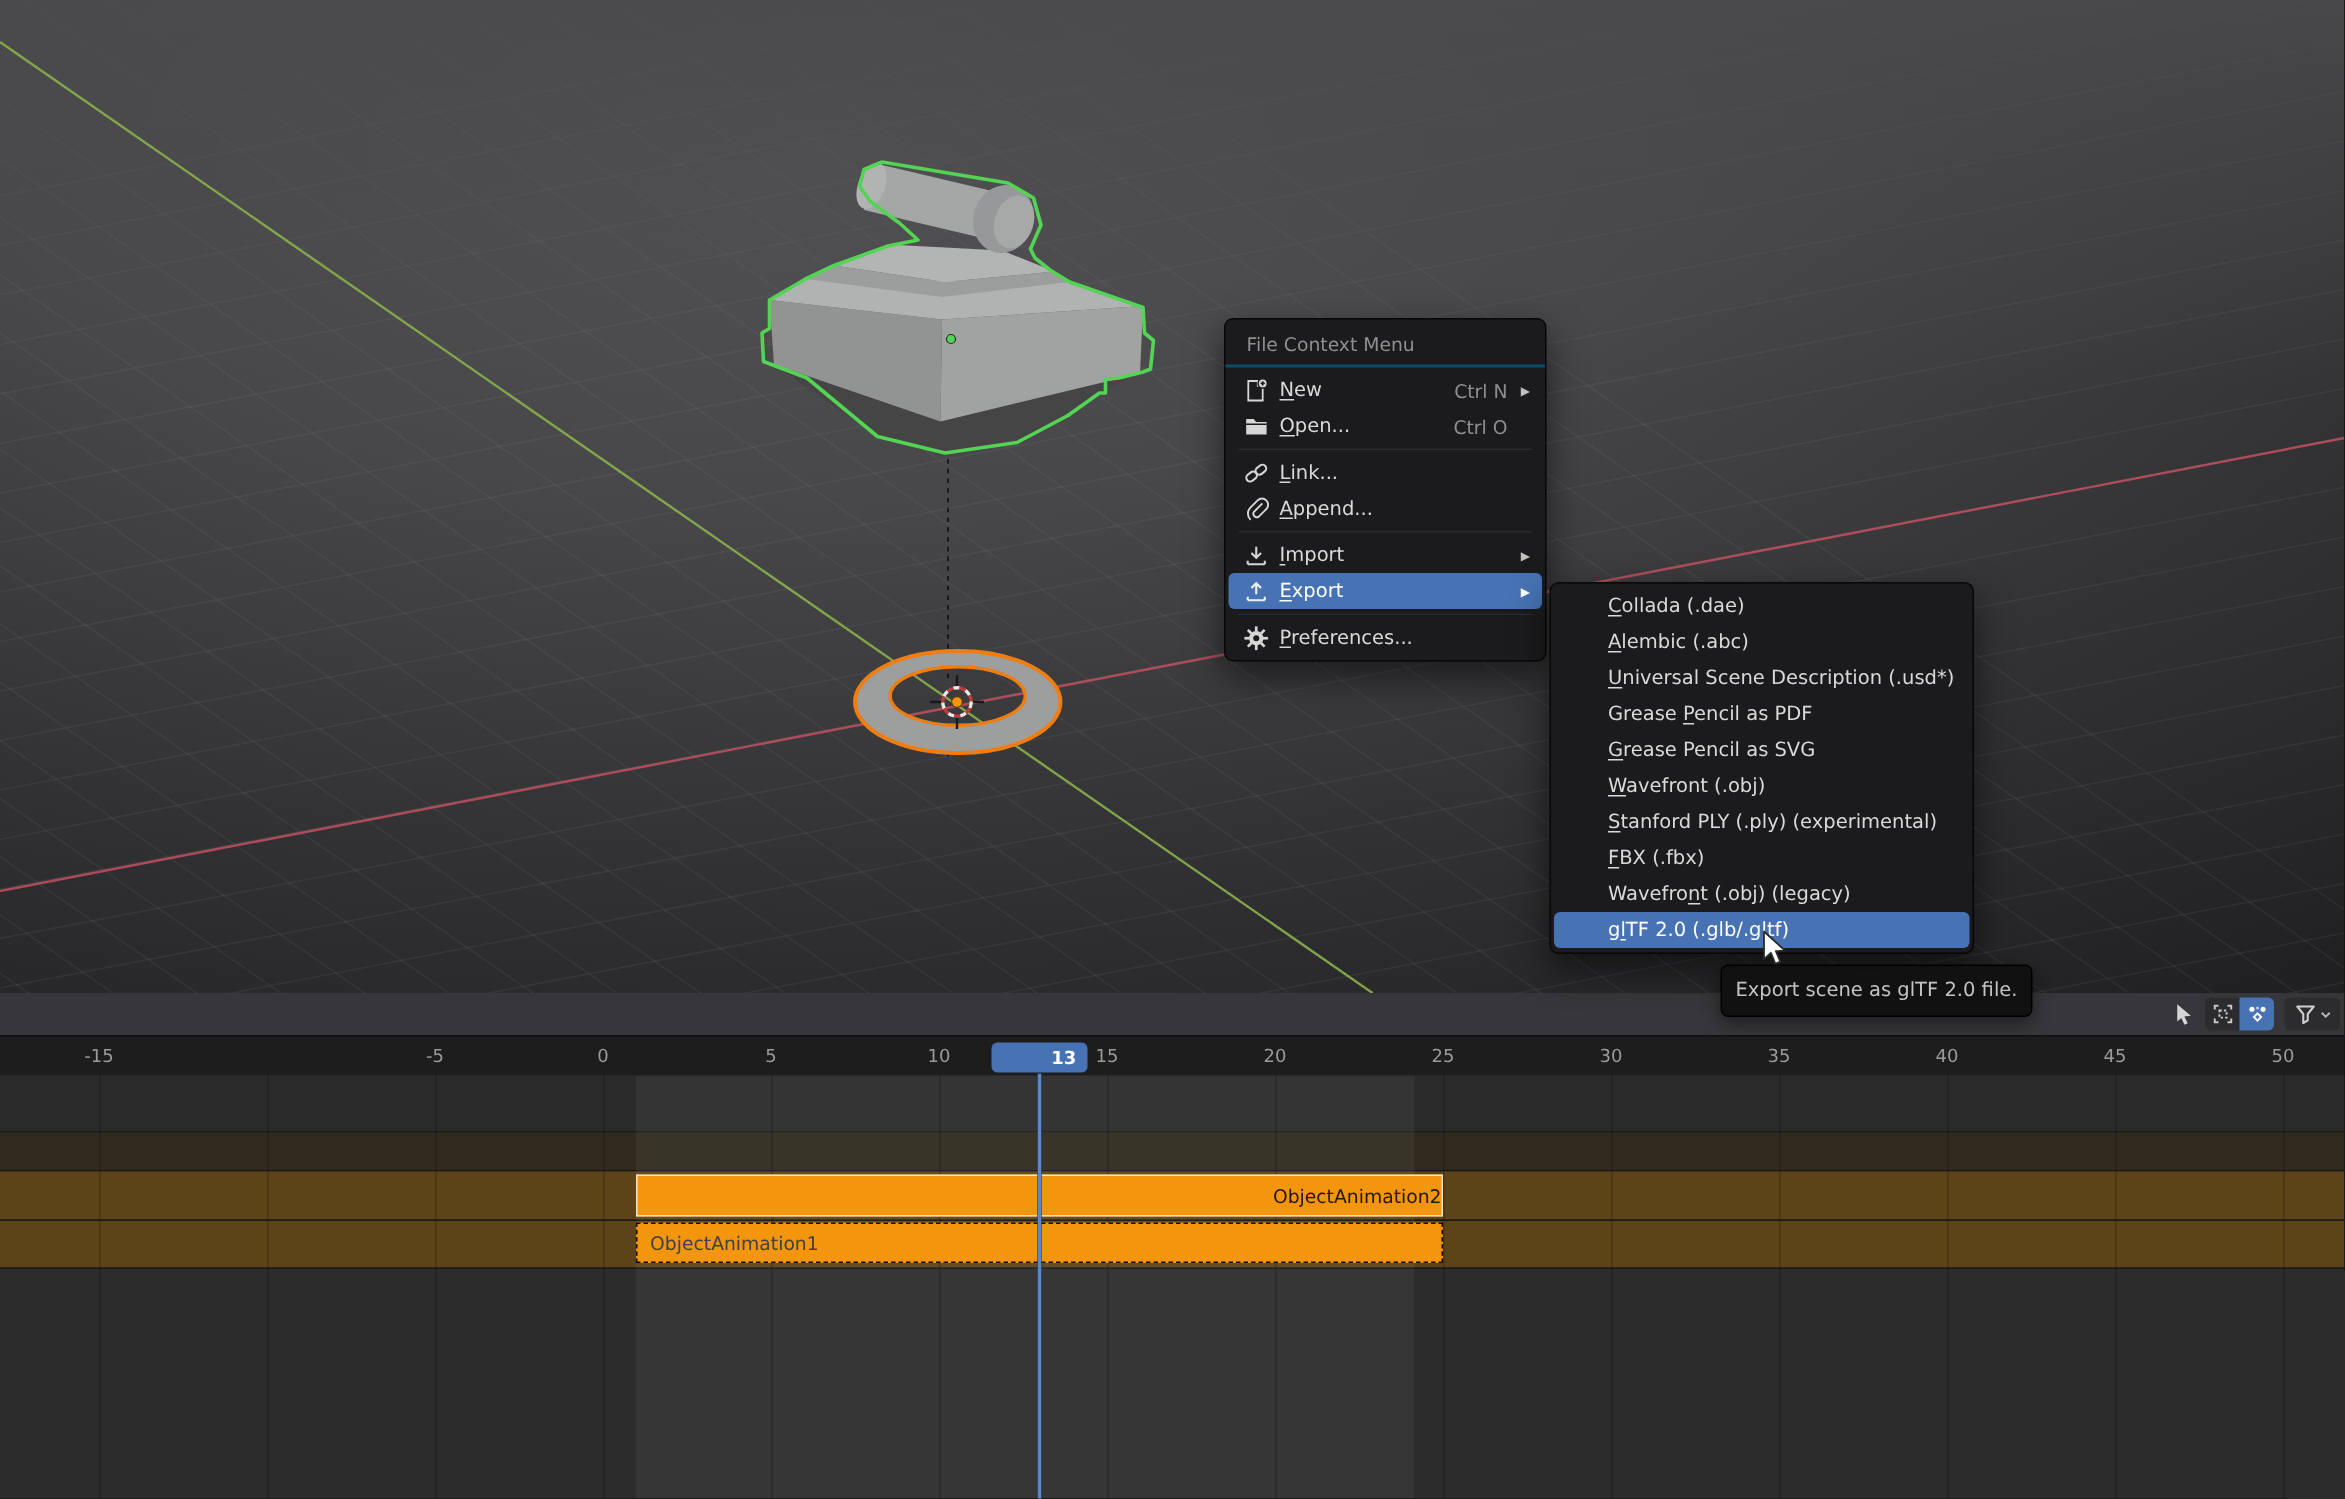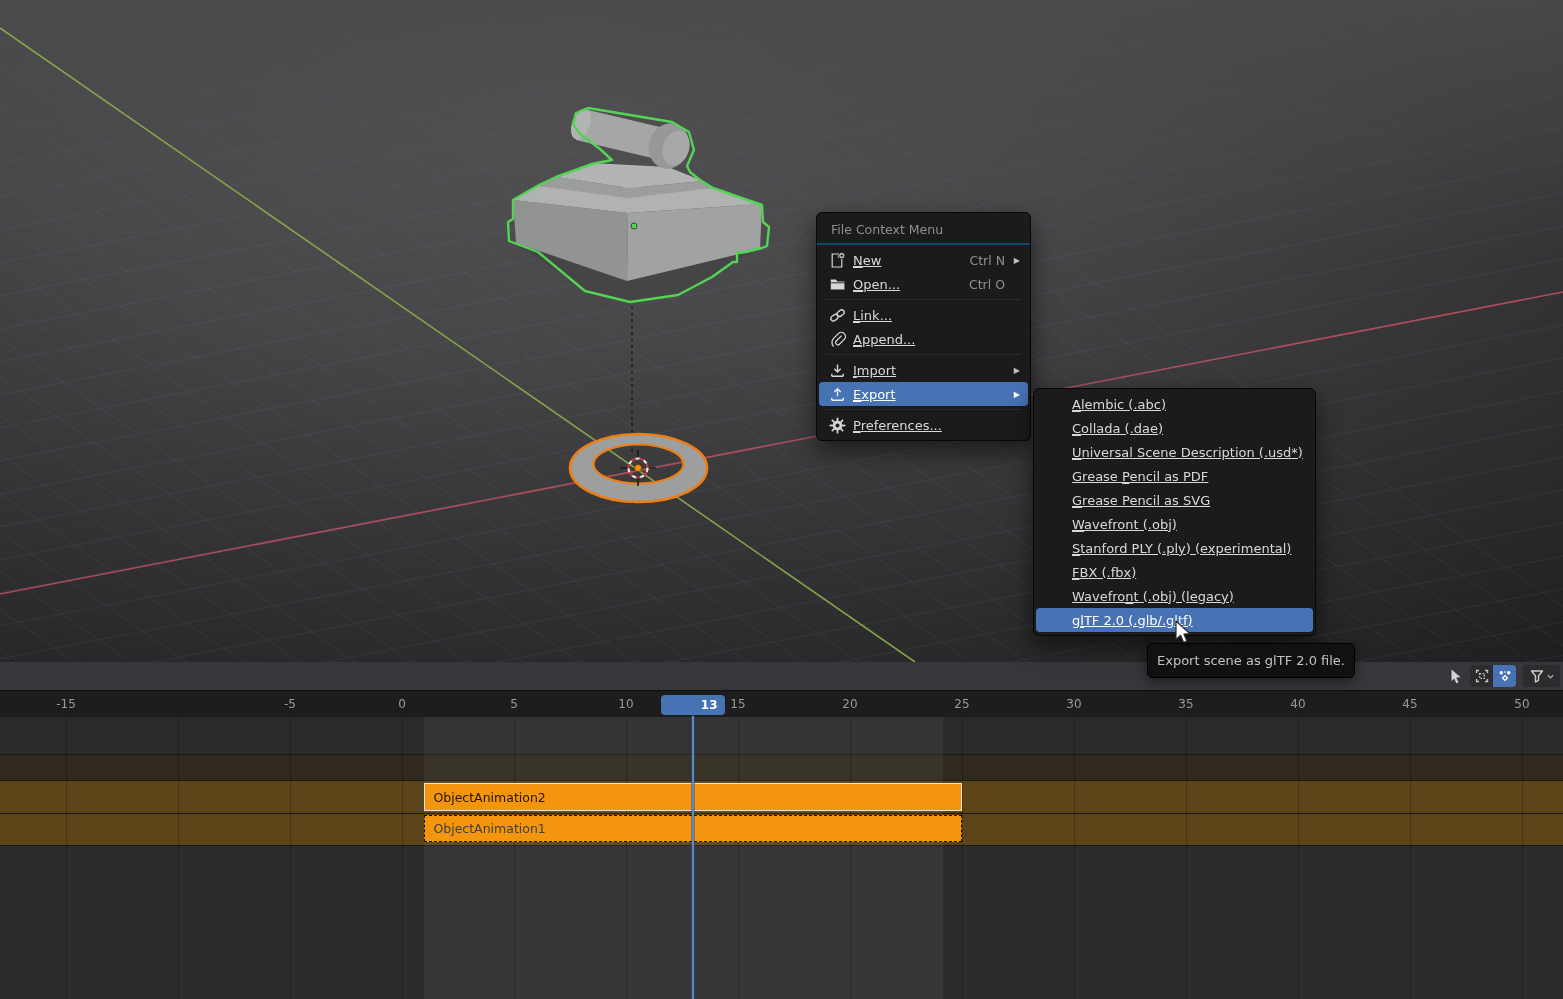--- a/index.html
+++ b/index.html
@@ -34,39 +34,39 @@
   .row-empty{top:0;height:37px;background:#2a2a2a;}
   .row-olive{top:38px;height:25px;background:#2f2a1d;}
   .row-track-a{top:64px;height:32px;background:#5c4318;}
   .row-track-b{top:97px;height:31px;background:#5c4318;}
   .row-rest{top:129px;height:153px;background:#2c2c2c;}
   .row-sep{position:absolute;left:0;width:100%;height:1px;background:#191919;}
   .inrange{position:absolute;top:0;height:282px;background:rgba(255,255,255,0.05);}
   .vline{position:absolute;top:0;width:1px;height:282px;background:rgba(0,0,0,0.20);}
   .strip{position:absolute;box-sizing:border-box;display:flex;align-items:center;padding-left:8px;
     font-size:12.5px;background:var(--strip);white-space:nowrap;overflow:hidden;}
-  .strip.s-sel{border:1px solid #ece5d6;color:#241603;}
+  .strip.s-sel{border:1px solid #ece5d6;color:#241603;justify-content:flex-end;}
   .strip.s-act{border:1.5px dashed #0f0f0f;color:#404040;}
 
   .playhead{position:absolute;left:692px;top:716px;width:2px;height:283px;background:var(--playhead);
     box-shadow:0 0 0 0.5px #2c4a75;z-index:5;}
 
   
   .menu{position:absolute;background:#1b1b1e;border:1px solid #070707;border-radius:6px;
     box-shadow:0 10px 24px rgba(0,0,0,0.55);z-index:10;padding:3px 0;box-sizing:border-box;}
   #context-menu{left:816px;top:212px;width:215px;}
   #export-submenu{left:1033px;top:388px;width:283px;}
   .menu-title{height:27px;display:flex;align-items:center;padding:0 14px;color:#8f8f8f;font-size:12.5px;
     border-bottom:2px solid #0c4a6e;margin-bottom:3px;}
   .menu-row{height:24px;display:flex;align-items:center;padding:0 8px 0 10px;margin:0 2px;border-radius:4px;
     color:#d9d9d9;font-size:13px;position:relative;}
   .menu-row.hl{background:var(--accent);color:#fff;}
   .menu-row .mi{width:17px;height:17px;margin-right:7px;flex:none;}
   .menu-row .mi svg{width:17px;height:17px;display:block;}
-  .menu-row .lbl{flex:1;white-space:nowrap;text-decoration:underline;}
+  .menu-row .lbl{flex:1;white-space:nowrap;}
   .menu-row .lbl u{text-decoration:underline;text-underline-offset:2px;}
   .menu-row .sc{color:#8f8f8f;font-size:12.5px;margin-left:12px;}
   .menu-row .arr{width:11px;margin-left:4px;color:#c0c0c0;font-size:8px;text-align:right;}
   .menu-row.hl .arr{color:#fff;}
   .menu-sep{height:1px;background:#2b2b2e;margin:3px 9px;}
   .sub .menu-row{padding-left:36px;}
 
   
   .tooltip{position:absolute;left:1147px;top:643px;width:206px;height:33px;background:rgba(17,17,17,0.97);
     border:1px solid #000;border-radius:5px;color:#c3c3c3;font-size:13px;display:flex;align-items:center;
@@ -375,24 +375,24 @@
           </span>
           <span class="lbl"><u>P</u>references...</span>
           <span class="arr"></span>
         </div>
       </div>
   </div>
 
   <div class="menu sub" id="export-submenu">
     <div id="sm-rows">
         <div class="menu-row">
+          <span class="lbl"><u>C</u>ollada (.dae)</span>
+        </div>
+        <div class="menu-row">
           <span class="lbl"><u>A</u>lembic (.abc)</span>
-        </div>
-        <div class="menu-row">
-          <span class="lbl"><u>C</u>ollada (.dae)</span>
         </div>
         <div class="menu-row">
           <span class="lbl"><u>U</u>niversal Scene Description (.usd*)</span>
         </div>
         <div class="menu-row">
           <span class="lbl">Grease <u>P</u>encil as PDF</span>
         </div>
         <div class="menu-row">
           <span class="lbl"><u>G</u>rease Pencil as SVG</span>
         </div>

